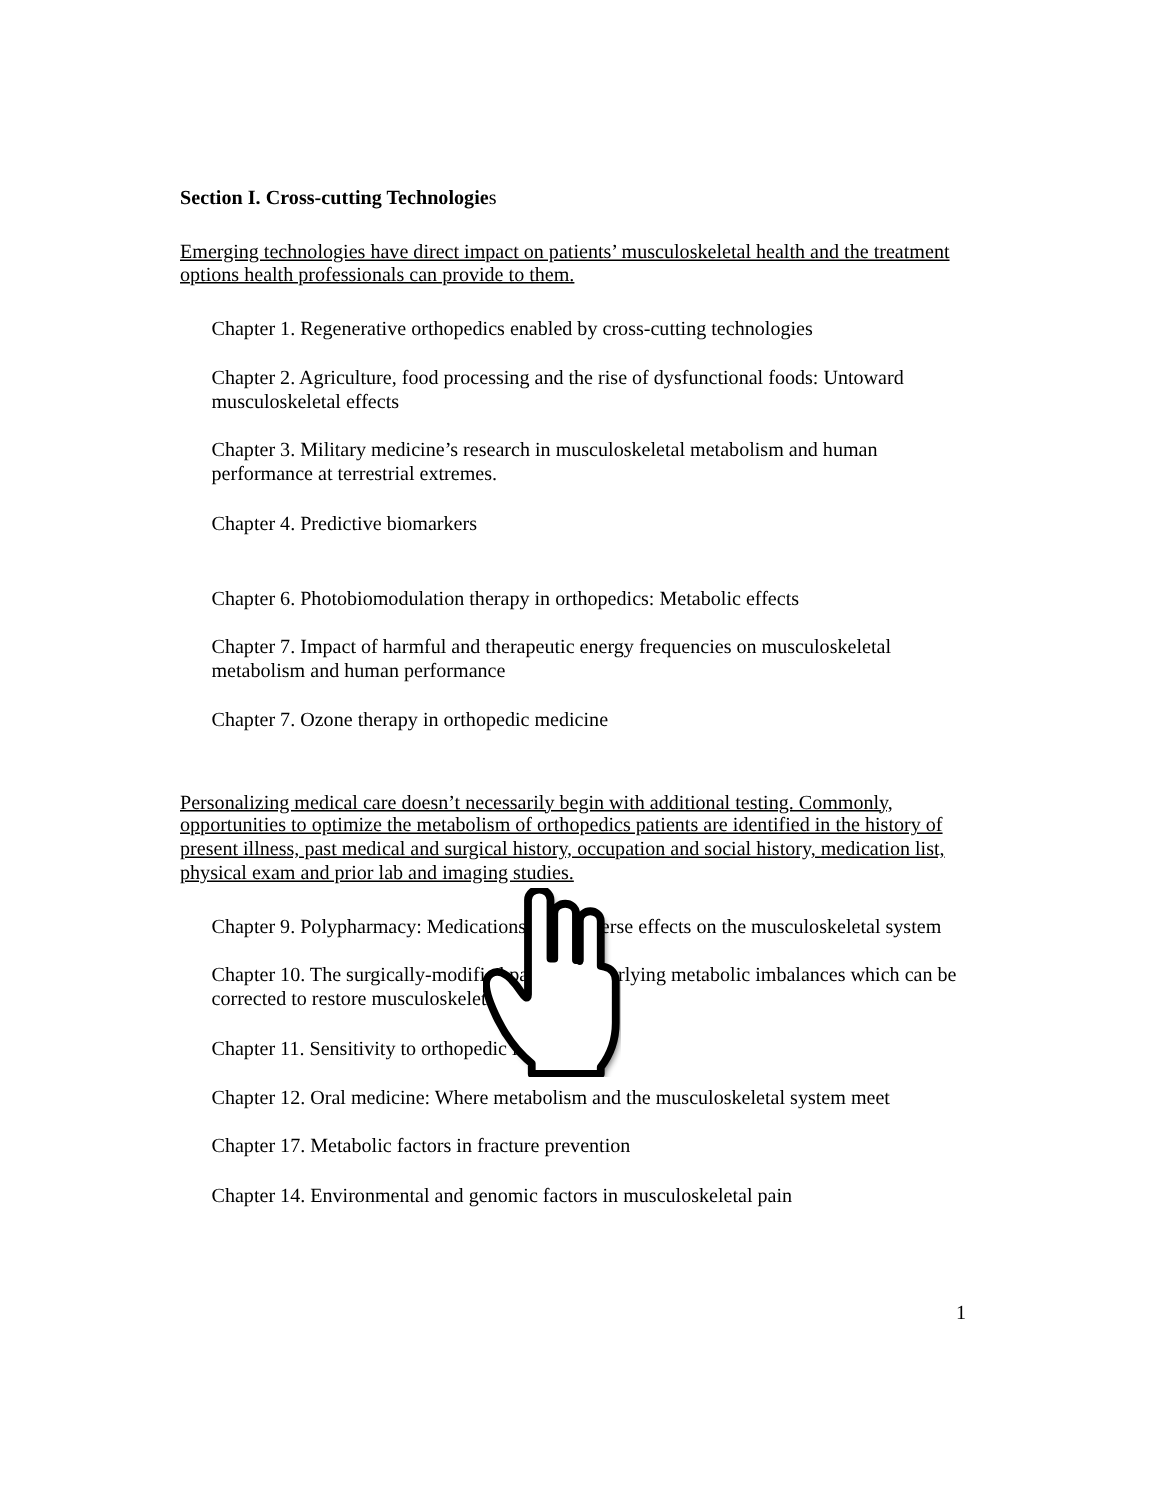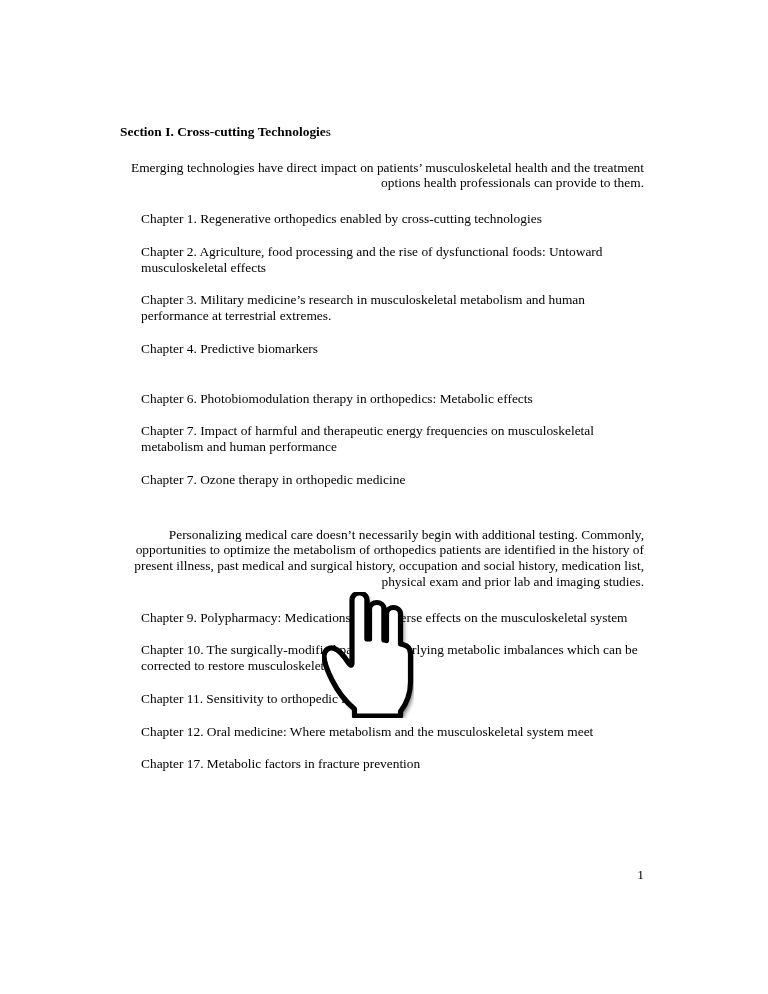--- a/index.html
+++ b/index.html
@@ -42,21 +42,22 @@
     letter-spacing: 0.02px;
   }
   .section-heading .tail {
     font-weight: normal;
   }
 
   .body-para {
     font-size: 13.4px;
     line-height: 1.175;
     margin: 0;
-    text-align: right;
+    text-align: left;
+    text-decoration: underline;
   }
 
   .chapter-item {
     font-size: 13.4px;
     line-height: 1.175;
     margin: 0;
     padding-left: 21px;
     text-indent: 0;
   }
   .chapter-item.hang {
@@ -149,20 +150,21 @@
 
     <p class="chapter-item hang">Chapter 11. Sensitivity to orthopedic implants</p>
     <div class="sp-item"></div>
 
     <p class="chapter-item hang">Chapter 12. Oral medicine: Where metabolism and the musculoskeletal system meet</p>
     <div class="sp-item"></div>
 
     <p class="chapter-item hang">Chapter 17. Metabolic factors in fracture prevention</p>
     <div class="sp-item"></div>
 
+    <p class="chapter-item hang">Chapter 14. Environmental and genomic factors in musculoskeletal pain</p>
     <div class="sp-item"></div>
 
 
   </div>
 
   <div class="page-number">1</div>
 
   <div class="cursor-layer">
     <div class="hand-cursor">
       <svg viewBox="0 0 92 126" width="92" height="126" xmlns="http://www.w3.org/2000/svg">

